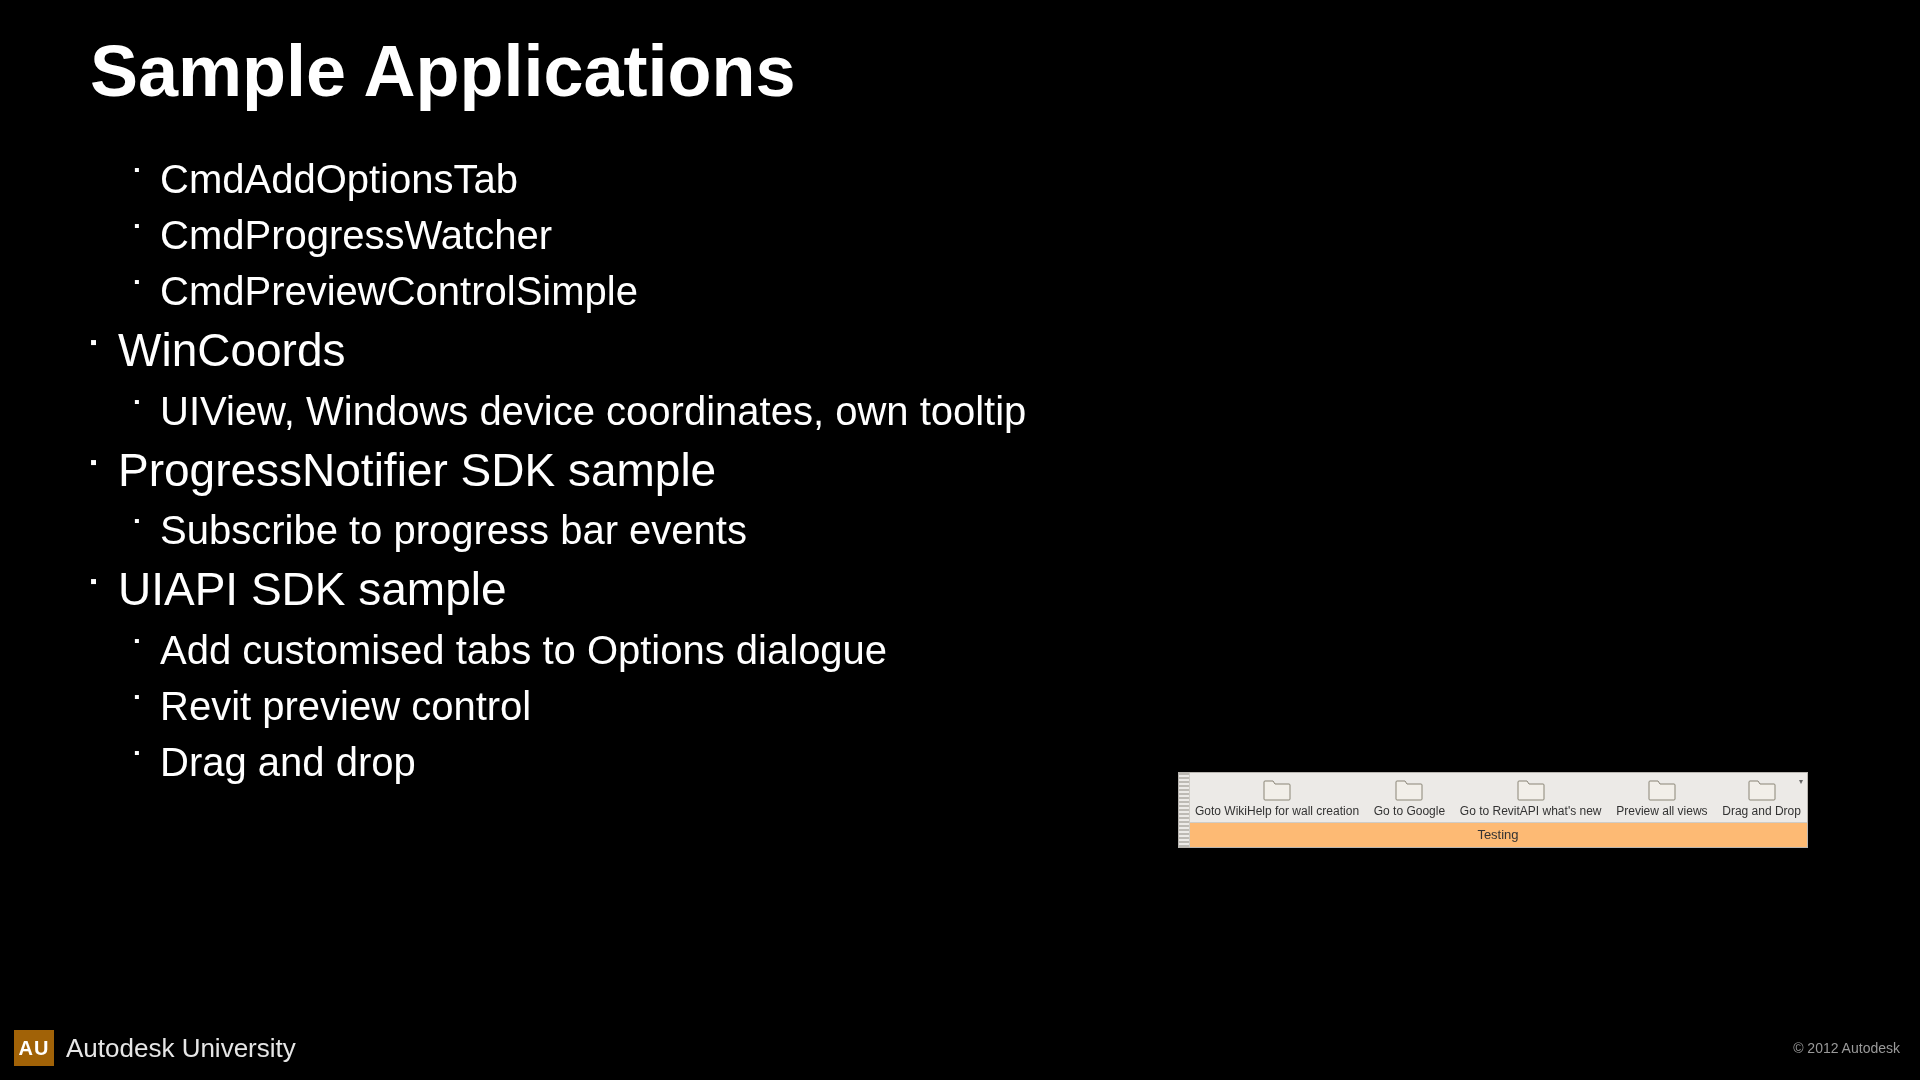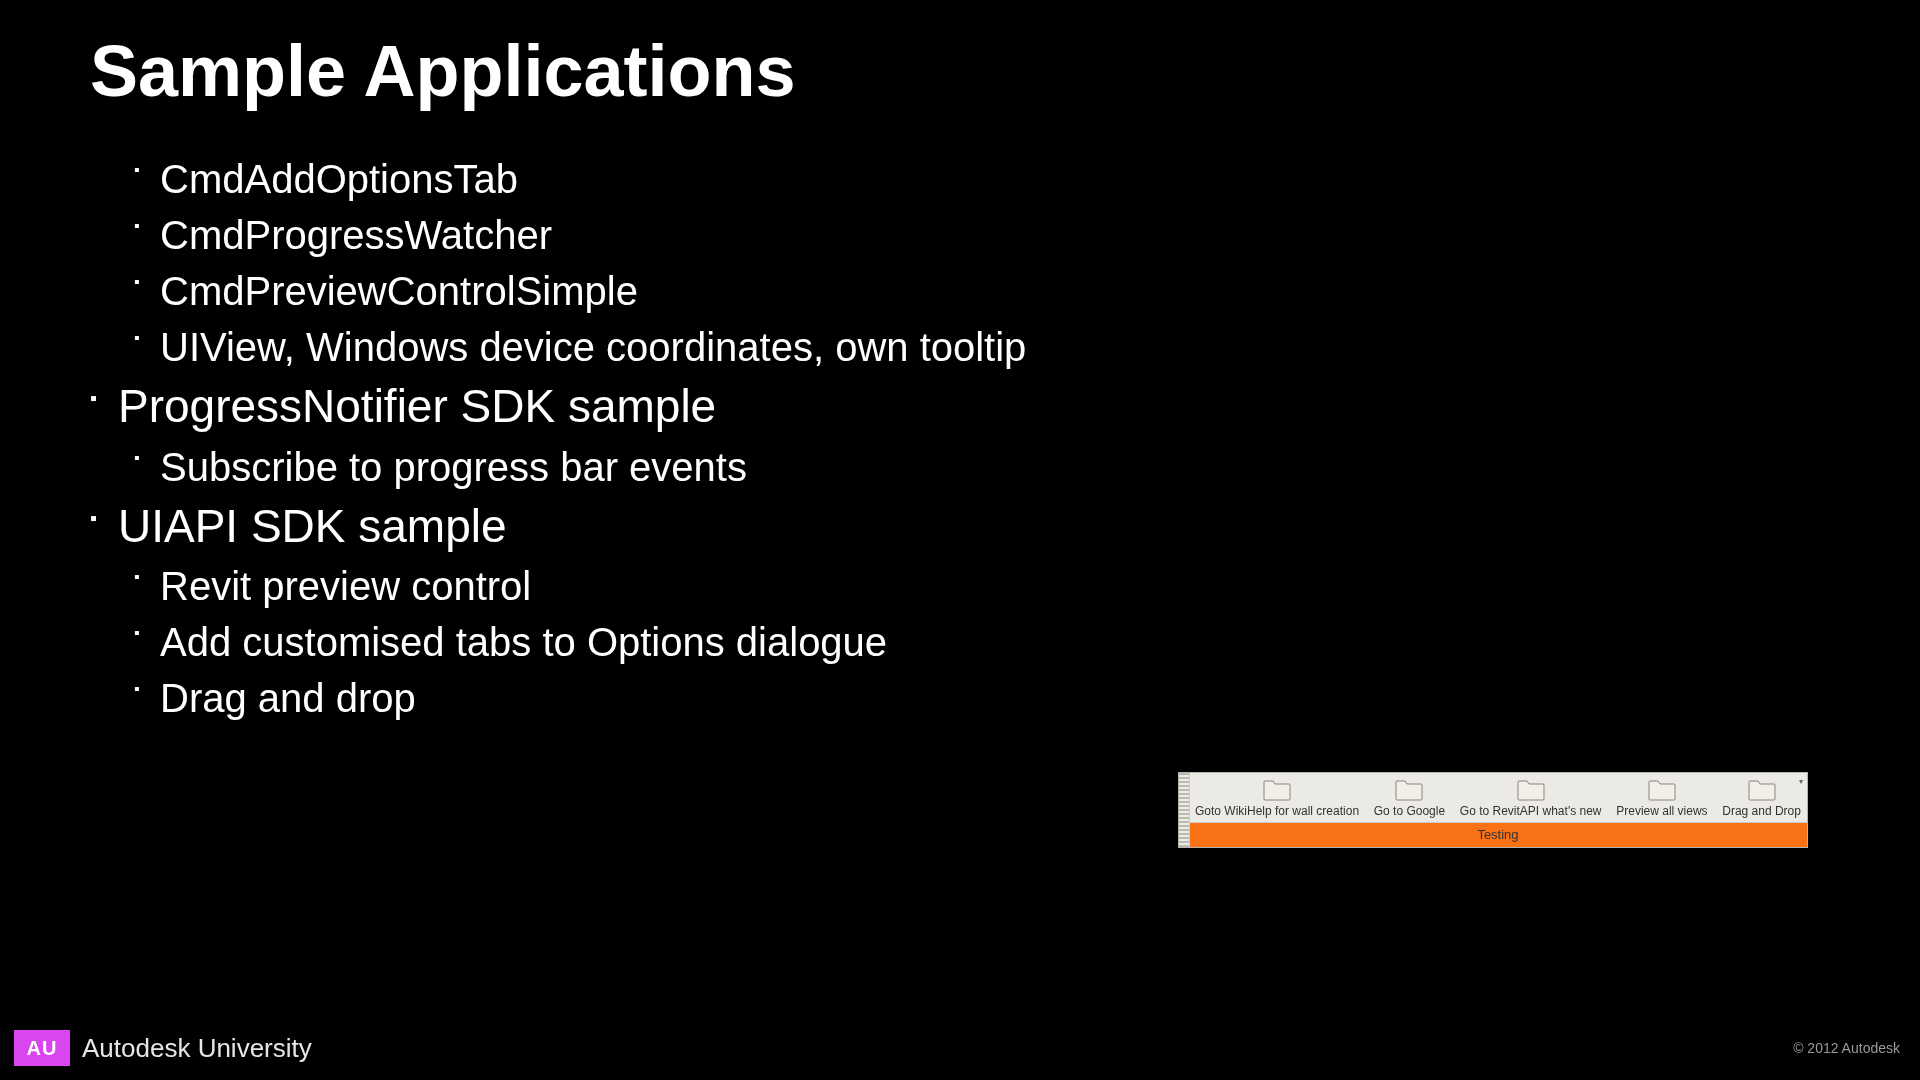--- a/index.html
+++ b/index.html
@@ -94,21 +94,21 @@
     font-size: 12px;
     line-height: 1.1;
   }
   .ribbon .item .folder {
     width: 28px;
     height: 22px;
     margin-bottom: 4px;
   }
   .ribbon .tabrow {
     border-top: 1px solid #cfccc6;
-    background: #f97316;
+    background: #fdba74;
     text-align: center;
     font-size: 13px;
     padding: 4px 0 5px 0;
     margin-left: 10px;
   }
   .ribbon .dropdown-arrow {
     position: absolute;
     right: 4px;
     top: 4px;
     font-size: 8px;
@@ -124,23 +124,23 @@
     display: flex;
     justify-content: space-between;
     align-items: center;
   }
   .au-badge {
     display: flex;
     align-items: center;
     gap: 12px;
   }
   .au-logo {
-    width: 56px;
+    width: 40px;
     height: 36px;
-    background: #d946ef;
+    background: #a16207;
     color: #fff;
     font-weight: bold;
     font-size: 20px;
     display: flex;
     align-items: center;
     justify-content: center;
     letter-spacing: 1px;
   }
   .au-text {
     font-size: 26px;
@@ -155,28 +155,29 @@
 </head>
 <body>
 
 <div class="title">Sample Applications</div>
 
 <div class="content">
   <div class="l2">CmdAddOptionsTab</div>
   <div class="l2">CmdProgressWatcher</div>
   <div class="l2">CmdPreviewControlSimple</div>
 
+  <div class="l1">WinCoords</div>
   <div class="l2">UIView, Windows device coordinates, own tooltip</div>
 
   <div class="l1">ProgressNotifier SDK sample</div>
   <div class="l2">Subscribe to progress bar events</div>
 
   <div class="l1">UIAPI SDK sample</div>
+  <div class="l2">Add customised tabs to Options dialogue</div>
   <div class="l2">Revit preview control</div>
-  <div class="l2">Add customised tabs to Options dialogue</div>
   <div class="l2">Drag and drop</div>
 </div>
 
 <div class="ribbon">
   <div class="grip"></div>
   <span class="dropdown-arrow">▾</span>
   <div class="items">
     <div class="item">
       <svg class="folder" viewBox="0 0 28 22">
           <path d="M1 6 L1 20 Q1 21 2 21 L26 21 Q27 21 27 20 L27 6 Q27 5 26 5 L12 5 L10 2 L2 2 Q1 2 1 3 Z" fill="#f2efe9" stroke="#8a8577" stroke-width="1"></path>

